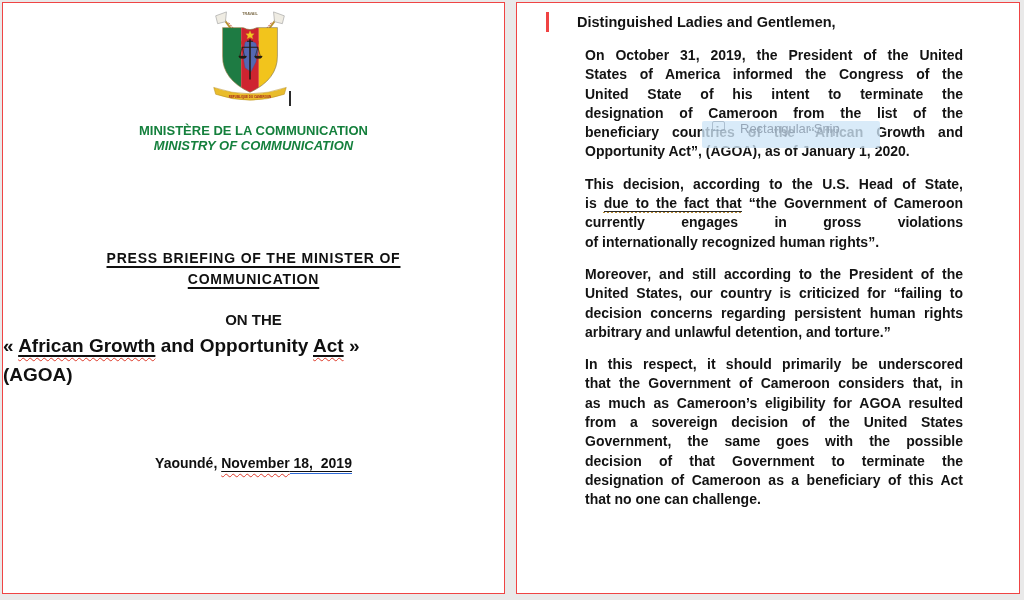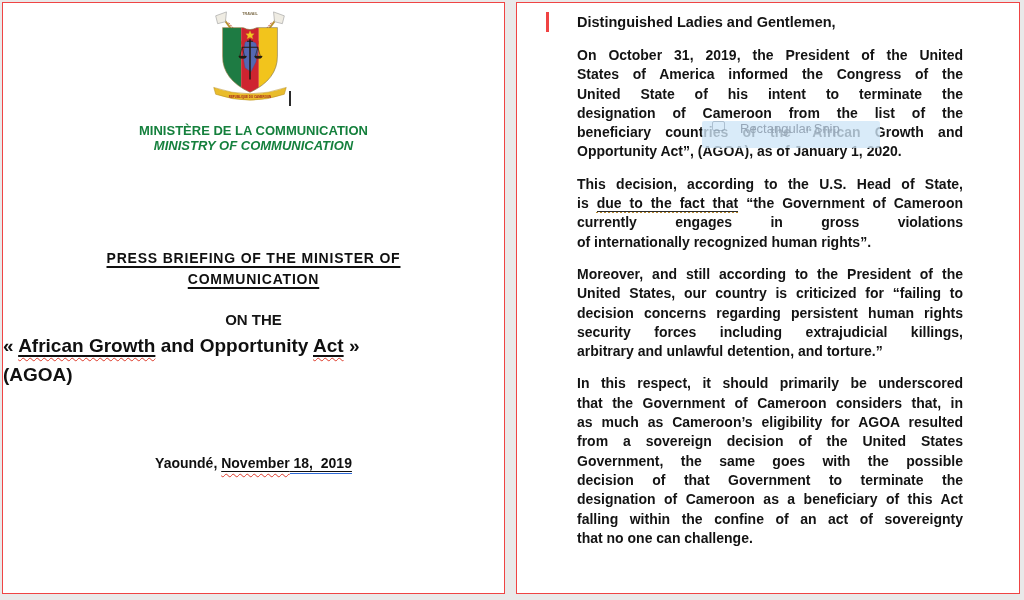--- a/index.html
+++ b/index.html
@@ -44,21 +44,21 @@
   .dl-blue { border-bottom:1.7px solid #2f6bd7; padding-bottom:2px; }
 
   
   .changebar { position:absolute; left:29px; top:9px; width:3px; height:20px; background:#f04343; }
   .rp-body {
     position:absolute; left:60px; top:10px; width:386px;
     font-weight:bold; font-size:14px; color:#131313;
   }
   .salutation { font-size:14.5px; line-height:19px; margin-bottom:14px; }
   .para { margin-bottom:13px; }
-  .jl,.ll { line-height:19.3px; height:19.3px; overflow:hidden; }
+  .jl,.ll { line-height:19.3px; height:19.3px; overflow:hidden;margin-left:8px; }
   .jl { text-align:justify; text-align-last:justify; }
   .ll { text-align:left; }
   .gold-dot {
     border-bottom:1.2px solid #2b2b2b;
     text-decoration:underline dotted #b98a2e; text-decoration-thickness:1.8px; text-underline-offset:3.5px;
   }
   .snip-tip {
     position:absolute; left:185px; top:118px; width:178px; height:27px;
     background:rgba(206,229,247,0.78); border-radius:2px;
     display:flex; align-items:flex-start;
@@ -155,33 +155,31 @@
       <div class="jl">This decision, according to the U.S. Head of State,</div>
       <div class="jl"><span>is </span><span class="gold-dot">due to the fact that</span><span> “the Government of Cameroon</span></div>
       <div class="jl">currently engages in gross violations</div>
       <div class="ll">of internationally recognized human rights”.</div>
     </div>
 
     <div class="para">
       <div class="jl">Moreover, and still according to the President of the</div>
       <div class="jl">United States, our country is criticized for “failing to</div>
       <div class="jl">decision concerns regarding persistent human rights</div>
-      <div class="jl">security forces including extrajudicial killings,</div>
       <div class="ll">arbitrary and unlawful detention, and torture.”</div>
     </div>
 
     <div class="para">
       <div class="jl">In this respect, it should primarily be underscored</div>
       <div class="jl">that the Government of Cameroon considers that, in</div>
       <div class="jl">as much as Cameroon’s eligibility for AGOA resulted</div>
       <div class="jl">from a sovereign decision of the United States</div>
       <div class="jl">Government, the same goes with the possible</div>
       <div class="jl">decision of that Government to terminate the</div>
       <div class="jl">designation of Cameroon as a beneficiary of this Act</div>
-      <div class="jl">falling within the confine of an act of sovereignty</div>
       <div class="ll">that no one can challenge.</div>
     </div>
   </div>
 
   <div class="snip-tip">
     <span class="snip-icon"></span>
     <span>Rectangular Snip</span>
   </div>
 </div>
 

